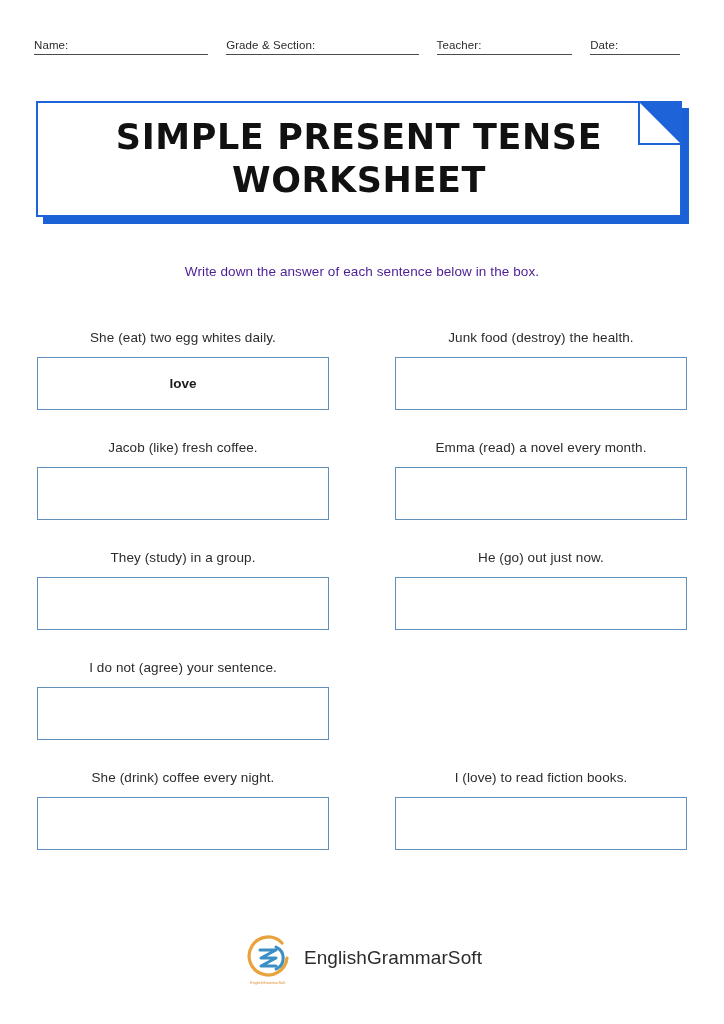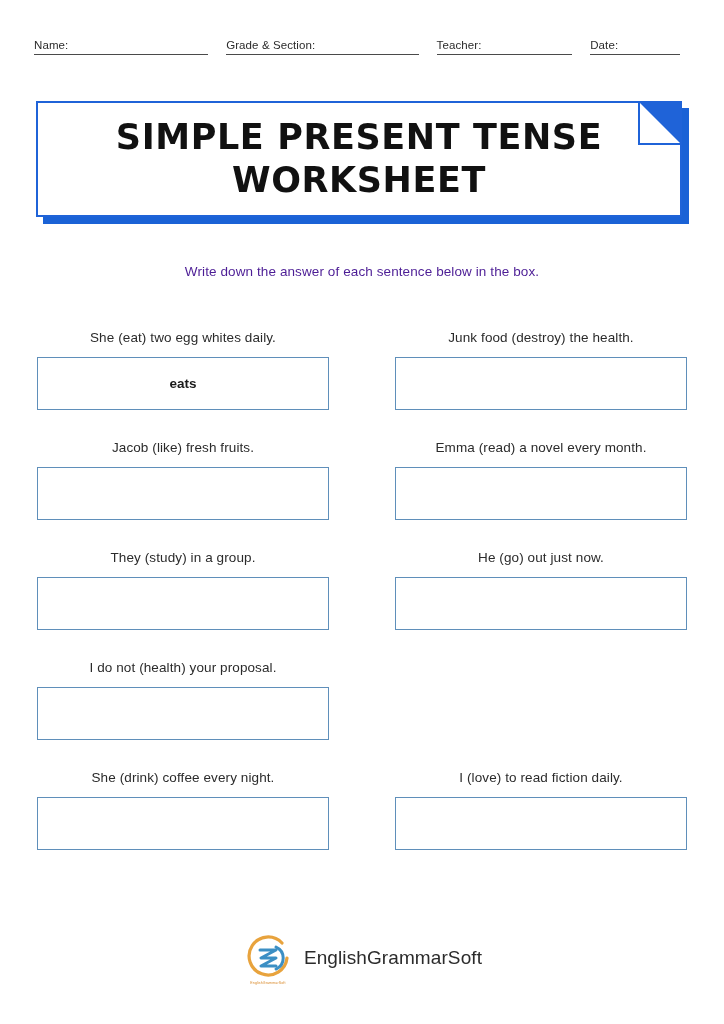--- a/index.html
+++ b/index.html
@@ -234,34 +234,34 @@
 </div>
 
 <div class="instruction">Write down the answer of each sentence below in the box.</div>
 
 <div class="grid">
 
   <div class="grid-row">
     <div class="cell">
       <div class="q-text">She (eat) two egg whites daily.</div>
       <div class="answer-box">
-        <span class="answer-text">eats</span>
+        <span class="answer-text">love</span>
       </div>
     </div>
     <div class="cell right">
       <div class="q-text">Junk food (destroy) the health.</div>
       <div class="answer-box">
         <span class="answer-text"></span>
       </div>
     </div>
   </div>
 
   <div class="grid-row">
     <div class="cell">
-      <div class="q-text">Jacob (like) fresh fruits.</div>
+      <div class="q-text">Jacob (like) fresh coffee.</div>
       <div class="answer-box">
         <span class="answer-text"></span>
       </div>
     </div>
     <div class="cell right">
       <div class="q-text">Emma (read) a novel every month.</div>
       <div class="answer-box">
         <span class="answer-text"></span>
       </div>
     </div>
@@ -277,36 +277,36 @@
     <div class="cell right">
       <div class="q-text">He (go) out just now.</div>
       <div class="answer-box">
         <span class="answer-text"></span>
       </div>
     </div>
   </div>
 
   <div class="grid-row">
     <div class="cell">
-      <div class="q-text">I do not (health) your proposal.</div>
+      <div class="q-text">I do not (agree) your sentence.</div>
       <div class="answer-box">
         <span class="answer-text"></span>
       </div>
     </div>
   </div>
 
   <div class="grid-row">
     <div class="cell">
       <div class="q-text">She (drink) coffee every night.</div>
       <div class="answer-box">
         <span class="answer-text"></span>
       </div>
     </div>
     <div class="cell right">
-      <div class="q-text">I (love) to read fiction daily.</div>
+      <div class="q-text">I (love) to read fiction books.</div>
       <div class="answer-box">
         <span class="answer-text"></span>
       </div>
     </div>
   </div>
 
 </div>
 
 <div class="footer">
   <div class="logo-mark">

